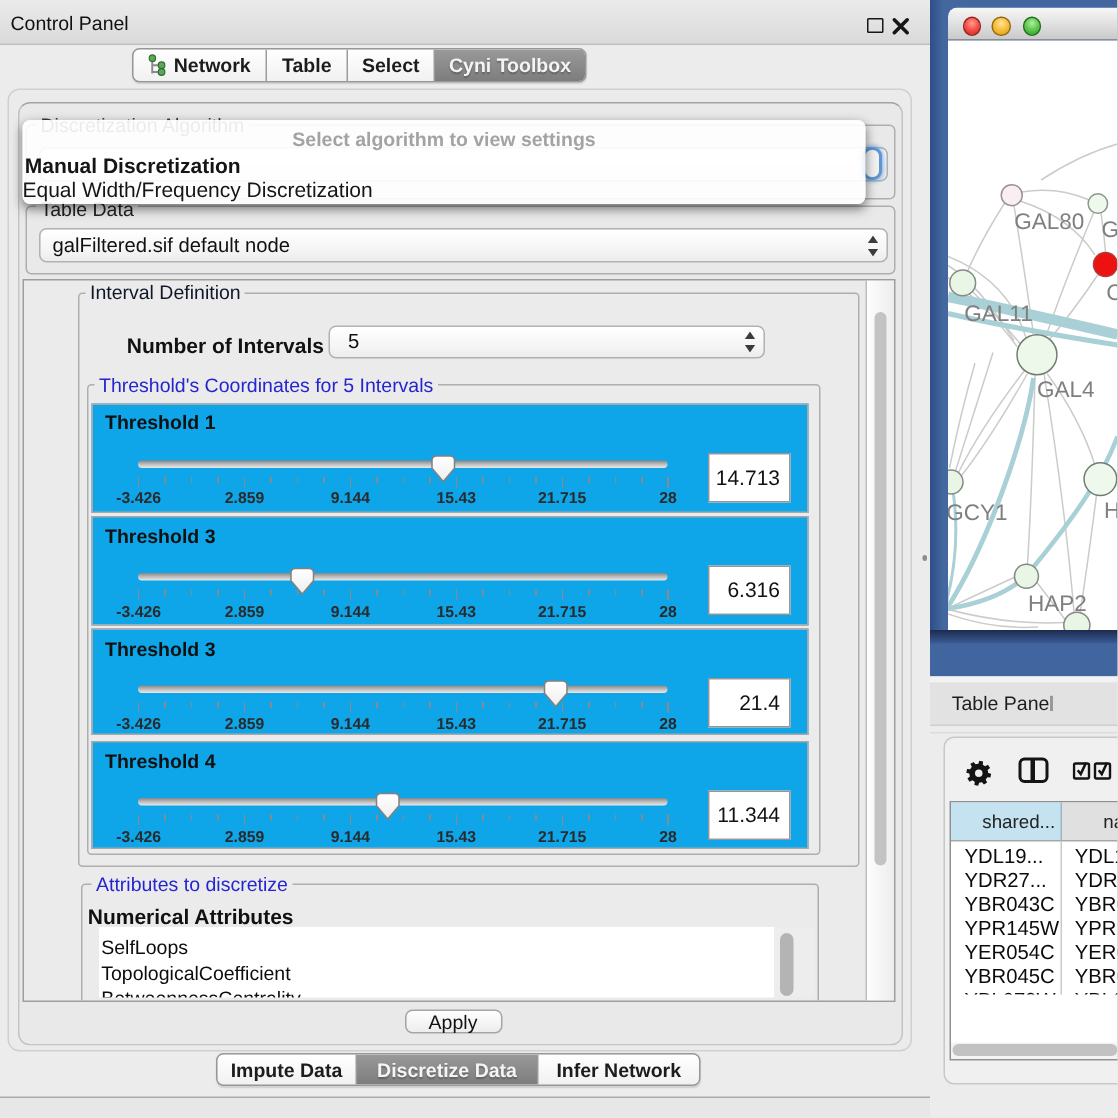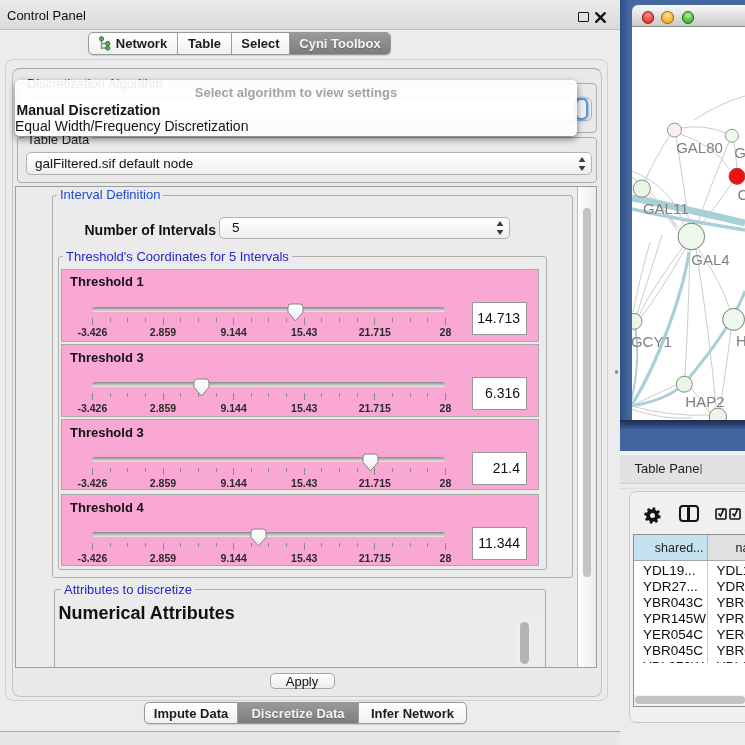--- a/index.html
+++ b/index.html
@@ -8,21 +8,21 @@
 .abs{position:absolute;}
 .gbox{position:absolute;border:1px solid #aeaeae;border-radius:4px;}
 .glabel{position:absolute;font-size:13px;line-height:13px;padding:0 3px;}
 .combo{position:absolute;background:linear-gradient(#ffffff,#f4f4f4 70%,#ececec);border:1px solid #b2b2b2;border-radius:5px;font-size:13.5px;color:#111;}
 .combo .ctext{position:absolute;left:12px;top:3px;}
 .stepper{position:absolute;right:5px;top:4px;width:8px;height:14px;}
 .seg{display:flex;position:absolute;height:21px;border:1px solid #979797;border-radius:5px;background:linear-gradient(#ffffff,#f1f1f1);box-shadow:0 1px 1px rgba(0,0,0,0.12);overflow:hidden;}
 .seg div{display:flex;align-items:center;justify-content:center;font-size:13px;font-weight:bold;color:#1c1c1c;border-right:1px solid #9b9b9b;box-sizing:border-box;}
 .seg div:last-child{border-right:none;}
 .seg .sel{background:linear-gradient(#999999,#7d7d7d);color:#f4f4f4;text-shadow:0 1px 1px rgba(0,0,0,0.25);}
-.tpanel{position:absolute;left:45px;width:476px;border:1px solid #a8a8a8;background:#f9a8d4;}
+.tpanel{position:absolute;left:45px;width:476px;border:1px solid #a8a8a8;background:#0ea5e9;}
 .tpanel .tlab{position:absolute;left:8px;top:4.5px;font-size:13px;font-weight:bold;color:#111;}
 .track{position:absolute;left:30px;top:36.8px;width:353px;height:5px;border-radius:3px;background:linear-gradient(#878787,#c2c2c2 55%,#e9e9e9);}
 .vbox{position:absolute;left:410px;top:32.2px;width:47px;height:30.5px;background:#fff;border:1px solid #979797;font-size:14px;color:#111;text-align:right;padding-right:6px;line-height:31px;}
 .tlbl{position:absolute;top:56.5px;width:44px;text-align:center;font-size:10.5px;font-weight:bold;color:#2a2a2a;}
 .thumb{position:absolute;top:32.8px;width:17px;height:19px;}
 .row{position:absolute;font-size:13.5px;color:#0c0c0c;}
 </style>
 </head>
 <body>
 
@@ -62,21 +62,21 @@
   <span class="ctext" style="left:8px;">galFiltered.sif default node</span>
   <svg class="stepper" width="8" height="14" viewBox="0 0 8 14">
       <path d="M4 0 L7.4 5 H0.6 Z" fill="#3c3c3c"></path>
       <path d="M4 14 L7.4 9 H0.6 Z" fill="#3c3c3c"></path>
     </svg>
 </div>
 
 <div class="abs" style="left:15px;top:186px;width:580px;height:480px;border:1px solid #9d9d9d;background:#ebebeb;overflow:hidden;">
 
   <div class="gbox" style="left:36px;top:8px;width:519px;height:380.5px;border-radius:3px;"></div>
-  <div class="glabel" style="left:41px;top:1px;background:#ebebeb;color:#1d4ed8;">Interval Definition</div>
+  <div class="glabel" style="left:41px;top:1px;background:#ebebeb;color:#0f172a;">Interval Definition</div>
   <div class="abs" style="left:68.5px;top:35px;font-size:14px;font-weight:bold;color:#111;">Number of Intervals</div>
   <div class="combo" style="left:203px;top:30px;width:289px;height:20px;">
     <span class="ctext" style="top:2px;">5</span>
     <svg class="stepper" style="top:3px;" width="8" height="14" viewBox="0 0 8 14">
         <path d="M4 0 L7.4 5 H0.6 Z" fill="#3c3c3c"></path>
         <path d="M4 14 L7.4 9 H0.6 Z" fill="#3c3c3c"></path>
       </svg>
   </div>
 
   <div class="gbox" style="left:42px;top:69px;width:487px;height:312px;border-radius:3px;"></div>
@@ -142,21 +142,26 @@
       <div class="tlbl" style="left:79px;">2.859</div>
       <div class="tlbl" style="left:149.6px;">9.144</div>
       <div class="tlbl" style="left:220.2px;">15.43</div>
       <div class="tlbl" style="left:290.8px;">21.715</div>
       <div class="tlbl" style="left:361.4px;">28</div>
       <div class="vbox">11.344</div>
     </div>
 
   <div class="gbox" style="left:38px;top:401.5px;width:490px;height:98px;border-radius:3px;"></div>
   <div class="glabel" style="left:45px;top:396px;background:#ebebeb;color:#2525cf;">Attributes to discretize</div>
-  <div class="abs" style="left:42.5px;top:415.5px;font-size:18px;font-weight:bold;color:#111;">Numerical Attributes</div>
+  <div class="abs" style="left:42.5px;top:415.5px;font-size:14px;font-weight:bold;color:#111;">Numerical Attributes</div>
+  <div class="abs" style="left:50px;top:431px;width:450px;height:47.3px;background:#fff;overflow:hidden;">
+    <div class="row" style="left:1.5px;top:5.8px;font-size:13px;">SelfLoops</div>
+    <div class="row" style="left:1.5px;top:22.7px;font-size:13px;">TopologicalCoefficient</div>
+    <div class="row" style="left:1.5px;top:39.6px;font-size:13px;">BetweennessCentrality</div>
+  </div>
   <div class="abs" style="left:500px;top:431px;width:27px;height:47.3px;background:#ededed;"></div>
   <div class="abs" style="left:503.5px;top:435px;width:9.5px;height:42px;background:#b4b4b4;border-radius:5px;"></div>
 
   <div class="abs" style="left:560.5px;top:0;width:19.5px;height:480px;background:linear-gradient(90deg,#fdfdfd,#ececec);border-left:1px solid #bdbdbd;"></div>
   <div class="abs" style="left:566.5px;top:21px;width:8.5px;height:369px;background:#c3c3c3;border-radius:5px;"></div>
 </div>
 <svg width="0" height="0" style="position:absolute;">
     <defs>
       <linearGradient id="thg" x1="0" y1="0" x2="0" y2="1">
         <stop offset="0" stop-color="#ffffff"></stop>

